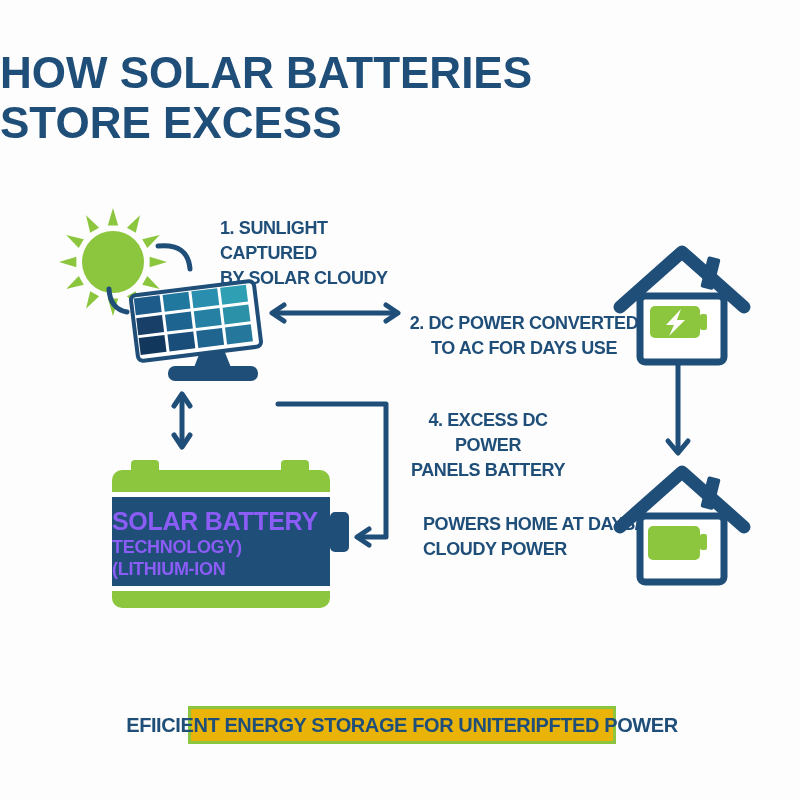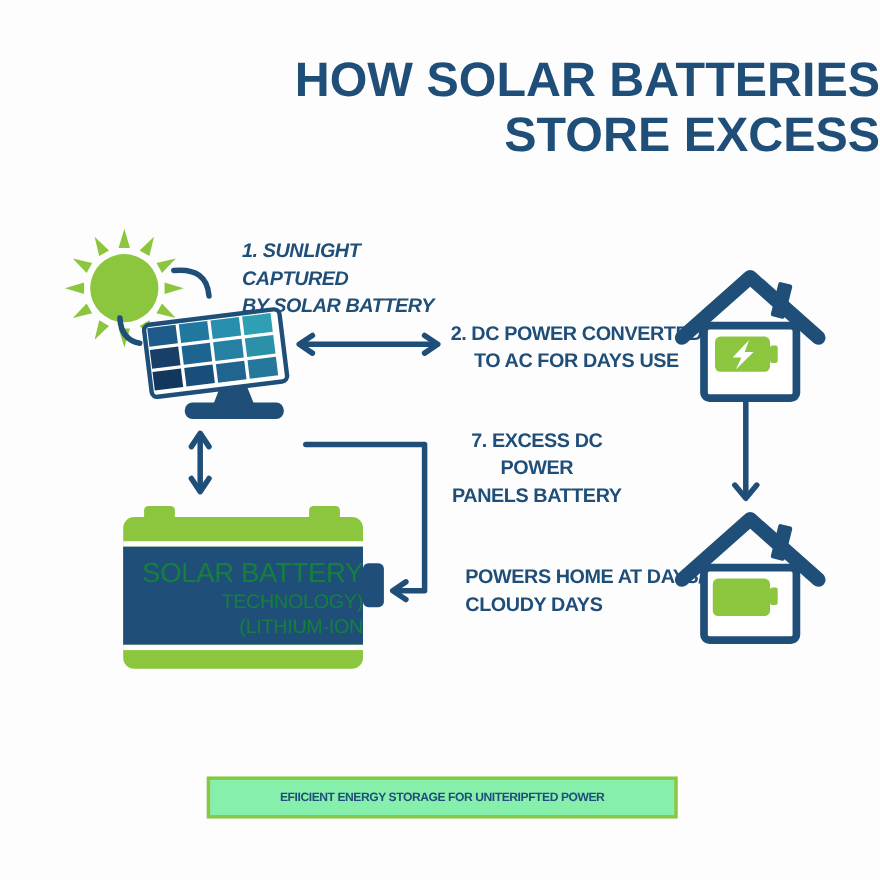--- a/index.html
+++ b/index.html
@@ -5,45 +5,45 @@
   html,body { margin:0; padding:0; background:#ffffff; }
   .canvas {
     position:relative; width:800px; height:800px; overflow:hidden;
     background:#fdfdfd;
     font-family:"Liberation Sans", sans-serif;
   }
   .bg-art { position:absolute; left:0; top:0; z-index:1; }
 
   .title {
     position:absolute; left:0; top:48px; width:800px; z-index:2;
-    text-align:right; color:#1F4E79; font-weight:bold;
+    text-align:left; color:#1F4E79; font-weight:bold;
     font-size:44px; line-height:50px; letter-spacing:0px;
     font-stretch:condensed;
   }
 
   .step {
     position:absolute; z-index:2; color:#1F4E79; font-weight:bold;
     font-size:18px; line-height:25px; letter-spacing:-0.4px;
     font-stretch:condensed;
   }
-  .step.centered { text-align:center; }
+  .step.centered { text-align:center;margin-top:20px; }
   .step .indent { padding-left:10px; }
 
   .battery-text {
     position:absolute; left:112px; top:506px; width:218px; z-index:2;
-    text-align:right; color:#15803d; font-weight:normal; font-stretch:condensed;
+    text-align:left; color:#8b5cf6; font-weight:bold; font-stretch:condensed;
   }
   .battery-text .main { font-size:25px; line-height:30px; letter-spacing:-0.3px; }
   .battery-text .sub  { font-size:18px; line-height:22px; letter-spacing:-0.3px; }
 
   .banner {
     position:absolute; left:188px; top:706px; width:422px; height:32px; z-index:2;
-    border:3px solid #8CC63F; background:#86efac;
+    border:3px solid #8CC63F; background:#eab308;
     display:flex; align-items:center; justify-content:center;
-    color:#1F4E79; font-weight:bold; font-size:11px; letter-spacing:-0.4px;
+    color:#1F4E79; font-weight:bold; font-size:20px; letter-spacing:-0.4px;
     font-stretch:condensed; white-space:nowrap;
   }
 </style>
 </head>
 <body>
 
 <div class="canvas">
 
   <svg class="bg-art" width="800" height="800" viewBox="0 0 800 800">
 
@@ -143,38 +143,38 @@
       <rect x="648" y="526" width="52" height="34" rx="5" fill="#8CC63F"></rect>
       <rect x="700" y="534" width="7" height="16" rx="2" fill="#8CC63F"></rect>
     </g>
   </svg>
 
   <div class="title">
     <div>HOW SOLAR BATTERIES</div>
     <div>STORE EXCESS</div>
   </div>
 
-  <div class="step" style="left:220px; top:216px; width:200px;font-style:italic;">
+  <div class="step" style="left:220px; top:216px; width:200px;">
     <div>1. SUNLIGHT CAPTURED</div>
-    <div>BY SOLAR BATTERY</div>
+    <div>BY SOLAR CLOUDY</div>
   </div>
 
   <div class="step centered" style="left:404px; top:291px; width:240px;">
     <div>2. DC POWER CONVERTED</div>
     <div>TO AC FOR DAYS USE</div>
   </div>
 
   <div class="step centered" style="left:396px; top:388px; width:184px;">
-    <div>7. EXCESS DC POWER</div>
+    <div>4. EXCESS DC POWER</div>
     <div>PANELS BATTERY</div>
   </div>
 
   <div class="step" style="left:413px; top:512px; width:230px;">
     <div class="indent">POWERS HOME AT DAYS/</div>
-    <div class="indent">CLOUDY DAYS</div>
+    <div class="indent">CLOUDY POWER</div>
   </div>
 
   <div class="battery-text">
     <div class="main">SOLAR BATTERY</div>
     <div class="sub">TECHNOLOGY)</div>
     <div class="sub">(LITHIUM-ION</div>
   </div>
 
   <div class="banner">
     <span>EFIICIENT ENERGY STORAGE FOR UNITERIPFTED POWER</span>

